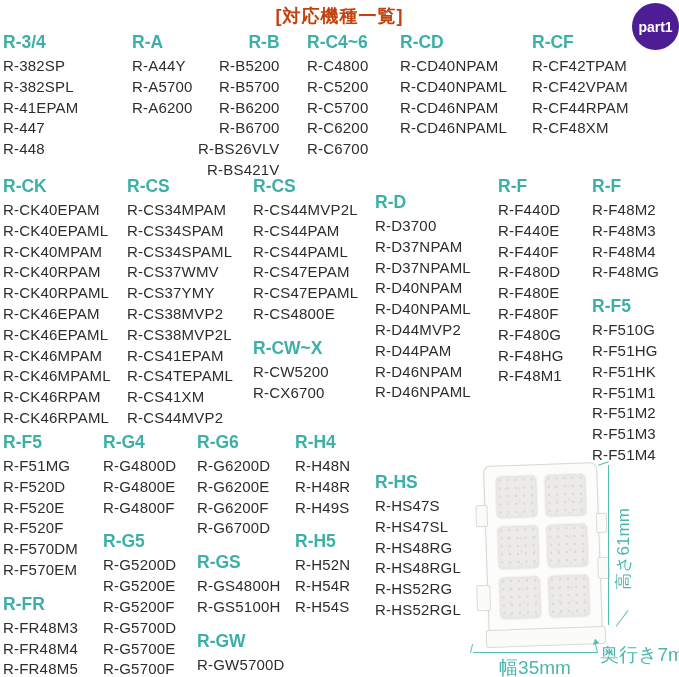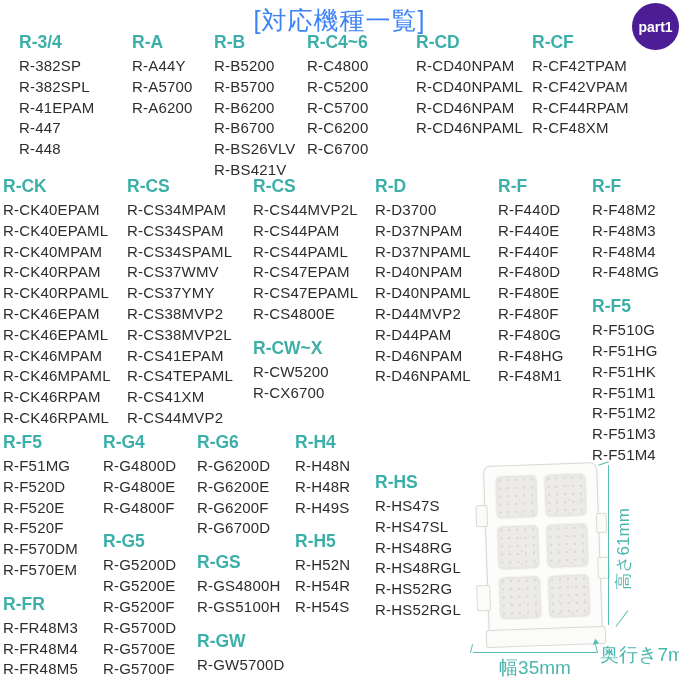--- a/index.html
+++ b/index.html
@@ -3,40 +3,40 @@
 <meta charset="utf-8">
 <style>
   html,body{margin:0;padding:0;background:#fff;}
   #canvas{
     position:relative;width:679px;height:677px;background:#fff;overflow:hidden;
     font-family:"Liberation Sans",sans-serif;
   }
   
   .title{
     position:absolute;top:4px;left:0;right:0;text-align:center;
-    font-size:25px;font-weight:normal;color:#3b82f6;letter-spacing:1px;
+    font-size:18px;font-weight:bold;color:#c2410c;letter-spacing:1px;
   }
   .badge{
     position:absolute;top:3px;left:632px;width:47px;height:47px;border-radius:50%;
     background:#4c1d95;color:#fff;font-weight:bold;font-size:14px;
     display:flex;align-items:center;justify-content:center;
   }
   
   .col{position:absolute;white-space:nowrap;}
   .ghead{font-size:17.5px;line-height:24px;font-weight:bold;color:#3cb0a8;margin-bottom:2px;}
   .gitem{font-size:15px;line-height:20.8px;color:#2d2d2d;letter-spacing:.2px;}
   .group + .group{margin-top:11px;}
   
   .r1{top:30px;}
-  .r1c1{left:3px;margin-left:16px;}  .r1c2{left:108px;margin-left:24px;} .r1c3{left:214px;}
-  .r1c4{left:307px;}.r1c5{left:400px;margin-left:16px;} .r1c6{left:532px;}
+  .r1c1{left:3px;}  .r1c2{left:108px;margin-left:24px;} .r1c3{left:198px;text-align:right;}
+  .r1c4{left:307px;}.r1c5{left:400px;} .r1c6{left:532px;}
   
   .r2{top:174px;}
   .r2c1{left:3px;}  .r2c2{left:127px;} .r2c3{left:253px;}
-  .r2c4{left:375px;}.r2c5{left:498px;} .r2c6{left:592px;}
+  .r2c4{left:375px;margin-top:16px;}.r2c5{left:498px;} .r2c6{left:592px;}
   
   .r3{top:430px;}
   .r3c1{left:3px;}  .r3c2{left:103px;} .r3c3{left:197px;}
   .r3c4{left:295px;}.r3c5{left:375px;margin-top:40px;}
   
   .product{position:absolute;left:450px;top:448px;width:229px;height:229px;margin:0;}
   .frame{
     position:absolute;left:36px;top:16px;width:112px;height:174px;
     background:#fcfcfb;border:1px solid #d9d7d2;border-radius:7px;
     transform:rotate(-2deg);box-shadow:0 2px 3px rgba(0,0,0,.07);

